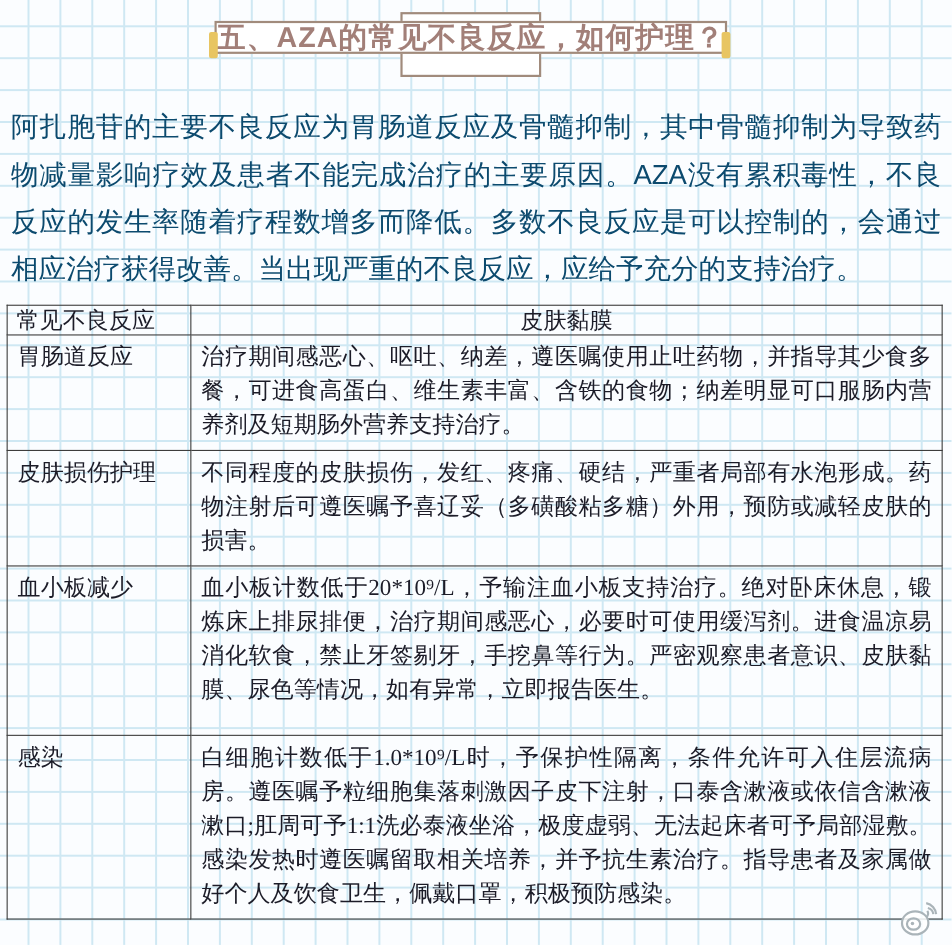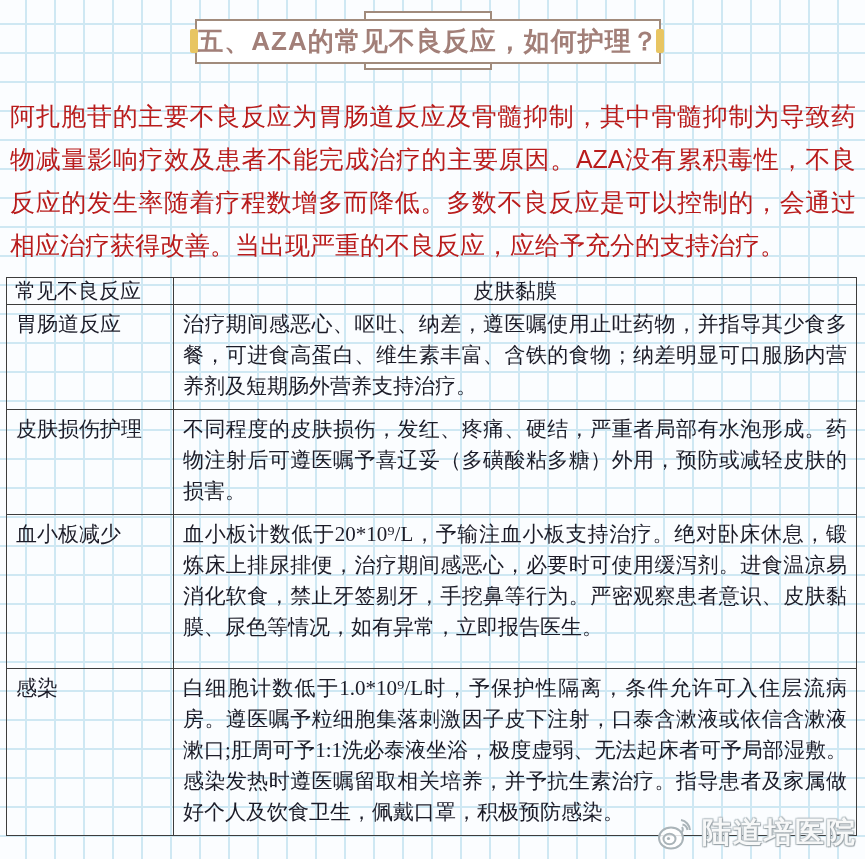--- a/index.html
+++ b/index.html
@@ -28,21 +28,21 @@
     left: 364px; top: 11px;
     width: 128px; height: 59px;
     background: #ffffff;
     border: 2px solid #a18b7c;
     z-index: 1;
   }
 
   .title-box {
     position: absolute;
     left: 195px; top: 19px;
-    width: 466px; height: 45px;
+    width: 466px; height: 30px;
     background: #ffffff;
     border: 2px solid #a18b7c;
     z-index: 2;
     display: flex;
     align-items: center;
     justify-content: center;
   }
 
   .title-box h1 {
     font-size: 26px;
@@ -66,21 +66,21 @@
   
   .intro {
     position: absolute;
     left: 10px; top: 95px;
     width: 846px;
     font-size: 25px;
     font-weight: 500;
     line-height: 43px;
     text-align: justify;
     text-justify: inter-character;
-    color: #b91c1c;
+    color: #0c4a6e;
   }
 
   
   table.care-table {
     position: absolute;
     left: 6px; top: 277px;
     width: 851px;
     border-collapse: collapse;
     table-layout: fixed;
     font-family: "Liberation Serif", "DejaVu Serif", serif;
@@ -194,14 +194,13 @@
       <g fill="none" stroke="#aab4b9" stroke-width="2">
         <ellipse cx="15" cy="24" rx="12" ry="10.5" fill="rgba(255,255,255,0.85)"></ellipse>
         <ellipse cx="13.5" cy="25" rx="6" ry="5.2" fill="none"></ellipse>
         <circle cx="12.5" cy="24.5" r="1.6" fill="#aab4b9" stroke="none"></circle>
         <path d="M26 13 q 2 3 -1 6"></path>
         <path d="M25 6 a 11 11 0 0 1 9 10"></path>
         <path d="M26.5 10.5 a 6.5 6.5 0 0 1 5 5.5"></path>
       </g>
     </svg>
   </span>
-  <span class="wm-text">陆道培医院</span>
 </div>
 
 </body></html>

